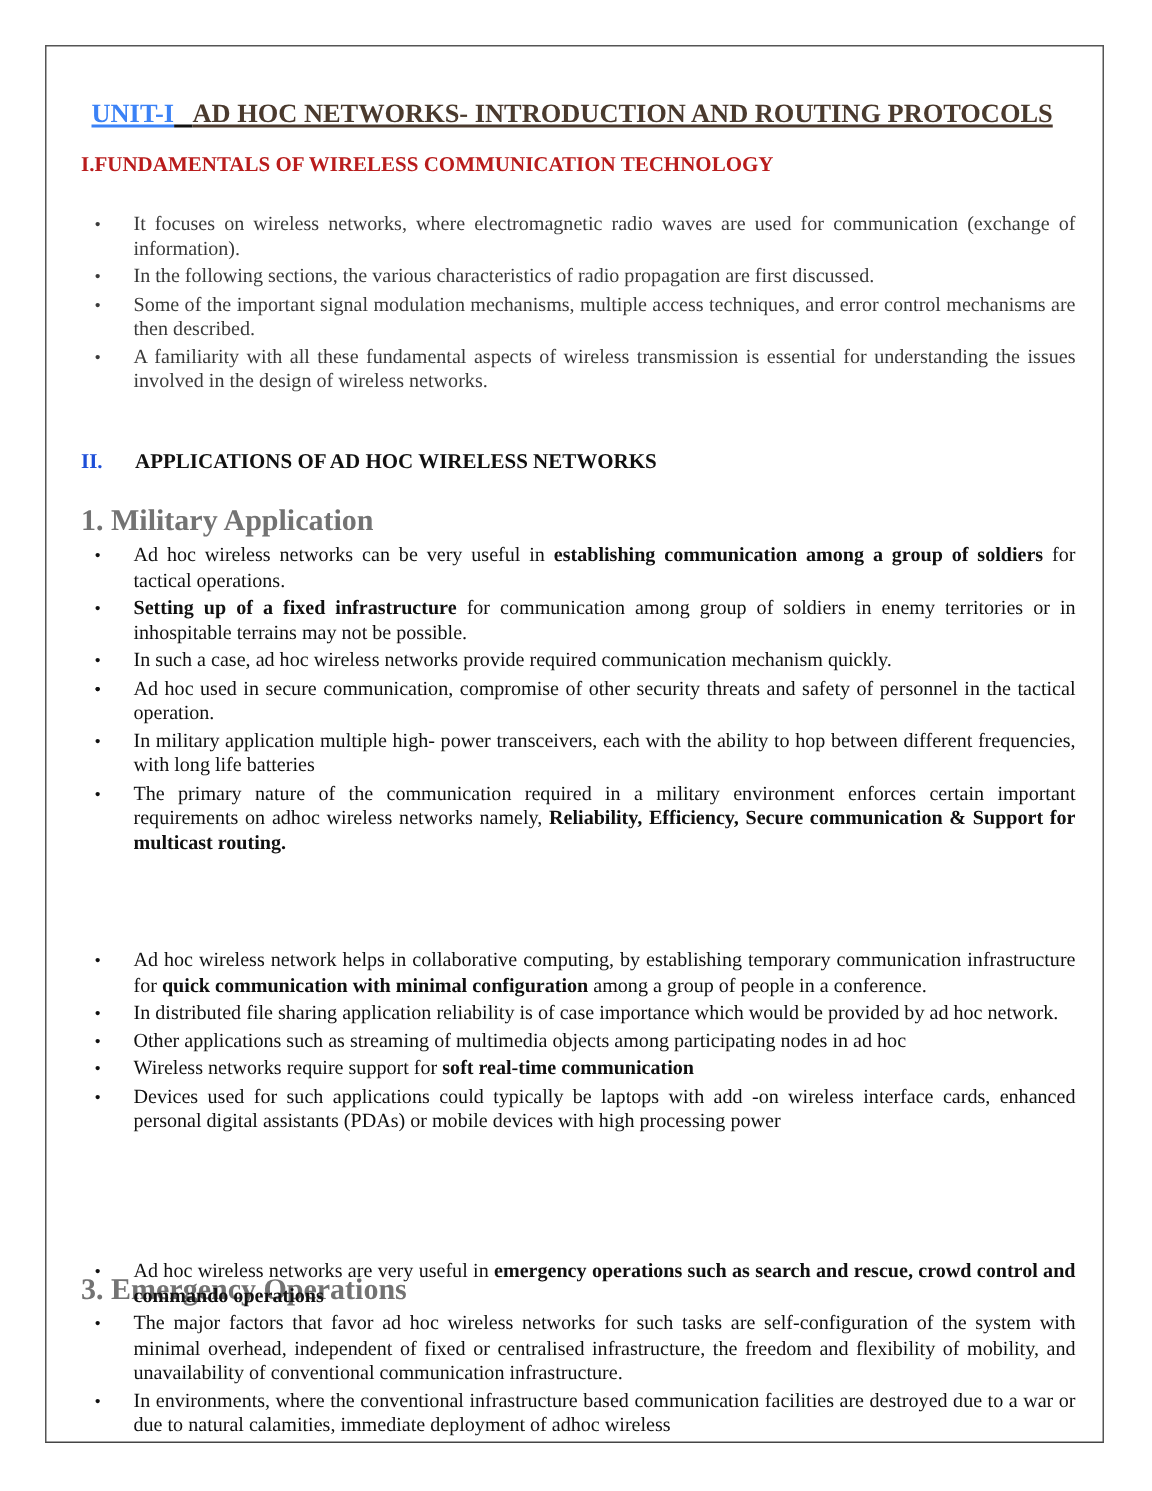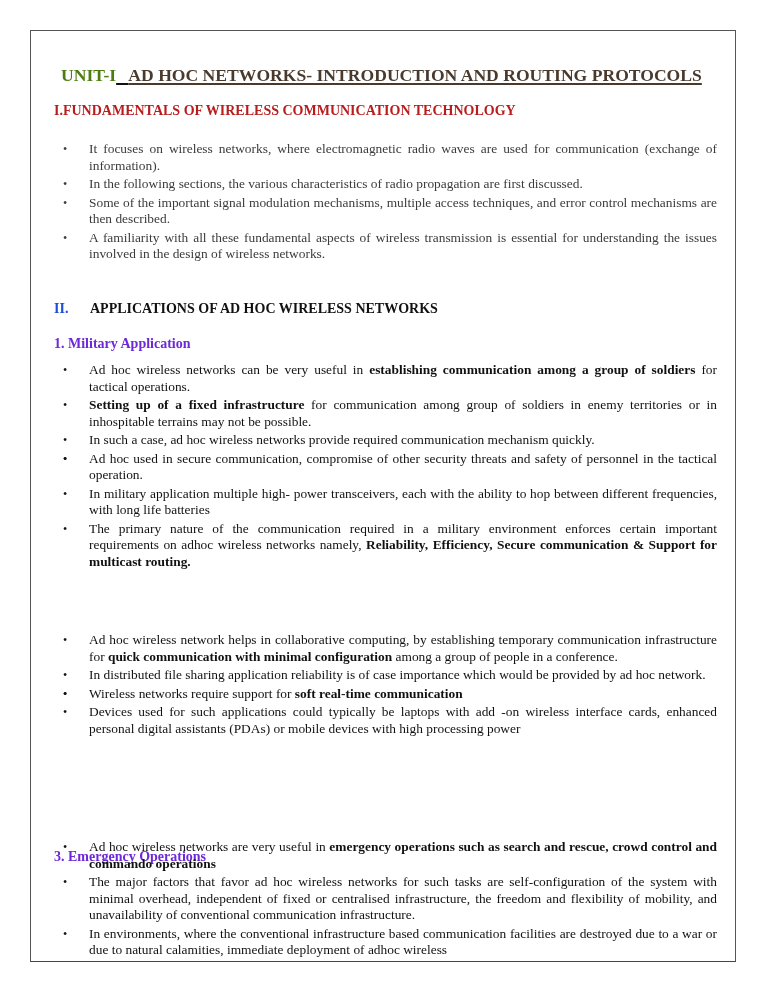--- a/index.html
+++ b/index.html
@@ -6,28 +6,28 @@
   body { width: 768px; height: 994px; position: relative; overflow: hidden; }
   .page {
     position: absolute; left: 30px; top: 30px; width: 706px; height: 932px;
     border: 1px solid #555; border-bottom: 1.5px solid #444; box-sizing: border-box; overflow: hidden;
     font-family: "Liberation Serif", serif; color: #111;
   }
   .title {
     position: absolute; left: 30px; top: 34px; font-size: 17.6px; font-weight: bold;
     white-space: nowrap; letter-spacing: 0px;
   }
-  .title .unit { color: #4d7c0f; text-decoration-thickness: 2px; text-underline-offset: 2px; margin-top: 12px; }
+  .title .unit { color: #3b82f6; text-decoration: underline; text-decoration-thickness: 2px; text-underline-offset: 2px; margin-top: 12px; }
   .title .gap { text-decoration: underline; text-decoration-color: #111; text-decoration-thickness: 2px; text-underline-offset: 2px; white-space: pre; }
   .title .main { color: #4a3a2e; text-decoration: underline; text-decoration-thickness: 2px; text-underline-offset: 2px; }
   .h-sec1 { position: absolute; left: 23px; top: 72px; font-size: 14px; font-weight: bold; color: #b91c1c; white-space: nowrap; }
   .h-sec2 { position: absolute; left: 23px; top: 270px; font-size: 14px; font-weight: bold; white-space: nowrap; }
   .h-sec2 .num { color: #1d4ed8; display: inline-block; width: 36px; }
   .h-sec2 .txt { color: #111; }
-  .sub { position: absolute; left: 23px; font-size: 14px; font-weight: bold; color: #6d28d9; white-space: nowrap; }
+  .sub { position: absolute; left: 23px; font-size: 20px; font-weight: bold; color: #737373; white-space: nowrap; }
   ul.blist { position: absolute; left: 26px; width: 660px; margin: 0; padding: 0; list-style: none; font-size: 13.4px; line-height: 16.5px; }
   ul.blist li { position: relative; padding-left: 32px; margin: 0 0 2px 0; text-align: justify; }
   ul.blist li .dot { position: absolute; left: 6px; top: 0; font-size: 12px; }
   ul.grey { color: #3b3b3b; }
   ul.blk { color: #111; }
   b { font-weight: bold; }
 </style>
 </head>
 <body>
 
@@ -57,21 +57,21 @@
     <li><span class="dot">•</span><span>In such a case, ad hoc wireless networks provide required communication mechanism quickly.</span></li>
     <li><span class="dot">•</span></li>
     <li><span class="dot">•</span><span>Ad hoc used in secure communication, compromise of other security threats and safety of personnel in the tactical operation.</span></li>
     <li><span class="dot">•</span><span>In military application multiple high- power transceivers, each with the ability to hop between different frequencies, with long life batteries</span></li>
     <li><span class="dot">•</span><span>The primary nature of the communication required in a military environment enforces certain important requirements on adhoc wireless networks namely, </span><b>Reliability, Efficiency, Secure communication &amp; Support for multicast routing.</b></li>
   </ul>
 
   <ul class="blist blk" style="top:601px;">
     <li><span class="dot">•</span><span>Ad hoc wireless network helps in collaborative computing, by establishing temporary communication infrastructure for </span><b>quick communication with minimal configuration</b><span> among a group of people in a conference.</span></li>
     <li><span class="dot">•</span><span>In distributed file sharing application reliability is of case importance which would be provided by ad hoc network.</span></li>
-    <li><span class="dot">•</span></li>
+    <li><span class="dot">•</span><span>Other applications such as streaming of multimedia objects among participating nodes in ad hoc</span></li>
     <li><span class="dot">•</span><span>Wireless networks require support for </span><b>soft real-time communication</b></li>
     <li><span class="dot">•</span><span>Devices used for such applications could typically be laptops with add -on wireless interface cards, enhanced personal digital assistants (PDAs) or mobile devices with high processing power</span></li>
   </ul>
 
   <div class="sub" style="top:782px;margin-top:36px;">3. Emergency Operations</div>
   <ul class="blist blk" style="top:808px;">
     <li><span class="dot">•</span><span>Ad hoc wireless networks are very useful in </span><b>emergency operations such as search and rescue, crowd  control and commando operations</b></li>
     <li><span class="dot">•</span><span>The major factors that favor ad hoc wireless networks for such tasks are self-configuration of the system with minimal overhead, independent of fixed or centralised infrastructure, the freedom and flexibility of mobility, and unavailability of conventional communication infrastructure.</span></li>
     <li><span class="dot">•</span><span>In environments, where the conventional infrastructure based communication facilities are destroyed due to a war or due to natural calamities, immediate deployment of adhoc wireless</span></li>
   </ul>

